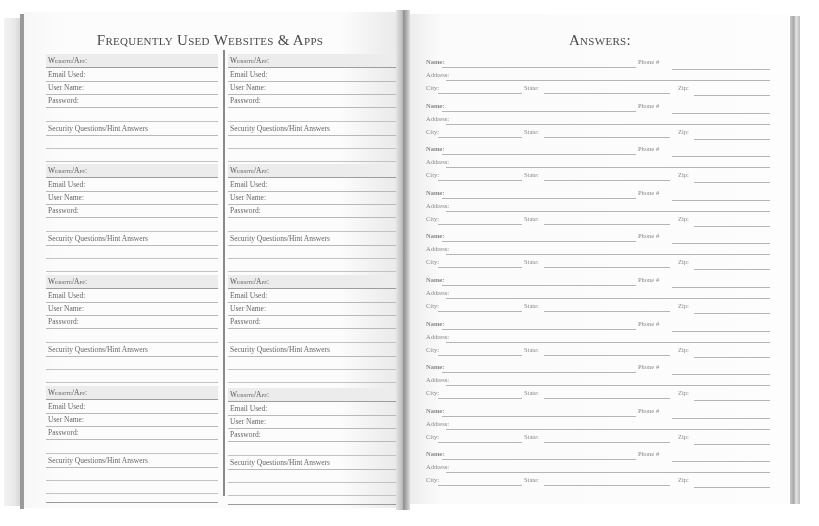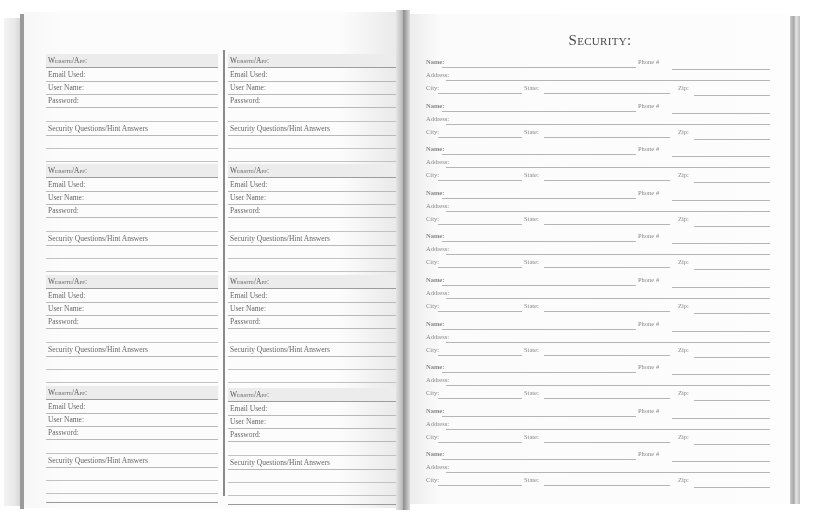--- a/index.html
+++ b/index.html
@@ -67,20 +67,21 @@
   .ph { position:absolute; font-size:6.5px; color:#888; }
 </style>
 </head>
 <body>
 
 <div class="book">
   <div class="edge-left"></div>
   <div class="spine-left"></div>
 
   <div class="page page-left">
+    <div class="page-title left-title">Frequently Used Websites &amp; Apps</div>
     <div class="col-divider"></div>
     <div id="left-blocks">
         <div class="site-block" style="left: 22px; top: 42px;">
           <div class="row head" style="top: 0px;"><span class="lbl">Website/App:</span></div>
           <div class="row " style="top: 14px;"><span class="lbl">Email Used:</span></div>
           <div class="row " style="top: 27px;"><span class="lbl">User Name:</span></div>
           <div class="row " style="top: 40px;"><span class="lbl">Password:</span></div>
           <div class="row blank" style="top: 54px;"></div>
           <div class="row " style="top: 68px;"><span class="lbl">Security Questions/Hint Answers</span></div>
           <div class="row blank" style="top: 81px;"></div>
@@ -163,21 +164,21 @@
           <div class="row blank" style="top: 81px;"></div>
           <div class="row blank" style="top: 94px;"></div>
           <div class="row end" style="top: 103px;"></div>
         </div>
       </div>
   </div>
 
   <div class="gutter"></div>
 
   <div class="page page-right">
-    <div class="page-title right-title">Security:</div>
+    <div class="page-title right-title">Answers:</div>
     <div id="contacts">
         <div class="contact" style="top: 42px;">
           <div class="cline" style="top: 0px; left: 0px; width: 344px;">
             <span class="ph cl-name" style="left: 0px;">Name:</span>
             <div class="fill" style="left: 16px; width: 194px;"></div>
             <span class="ph" style="left: 212px;">Phone #</span>
             <div class="fill" style="left: 246px; width: 98px; bottom: 0px;"></div>
           </div>
           <div class="cline" style="top: 13px; left: 0px; width: 344px;">
             <span class="ph" style="left: 0px;">Address:</span>

